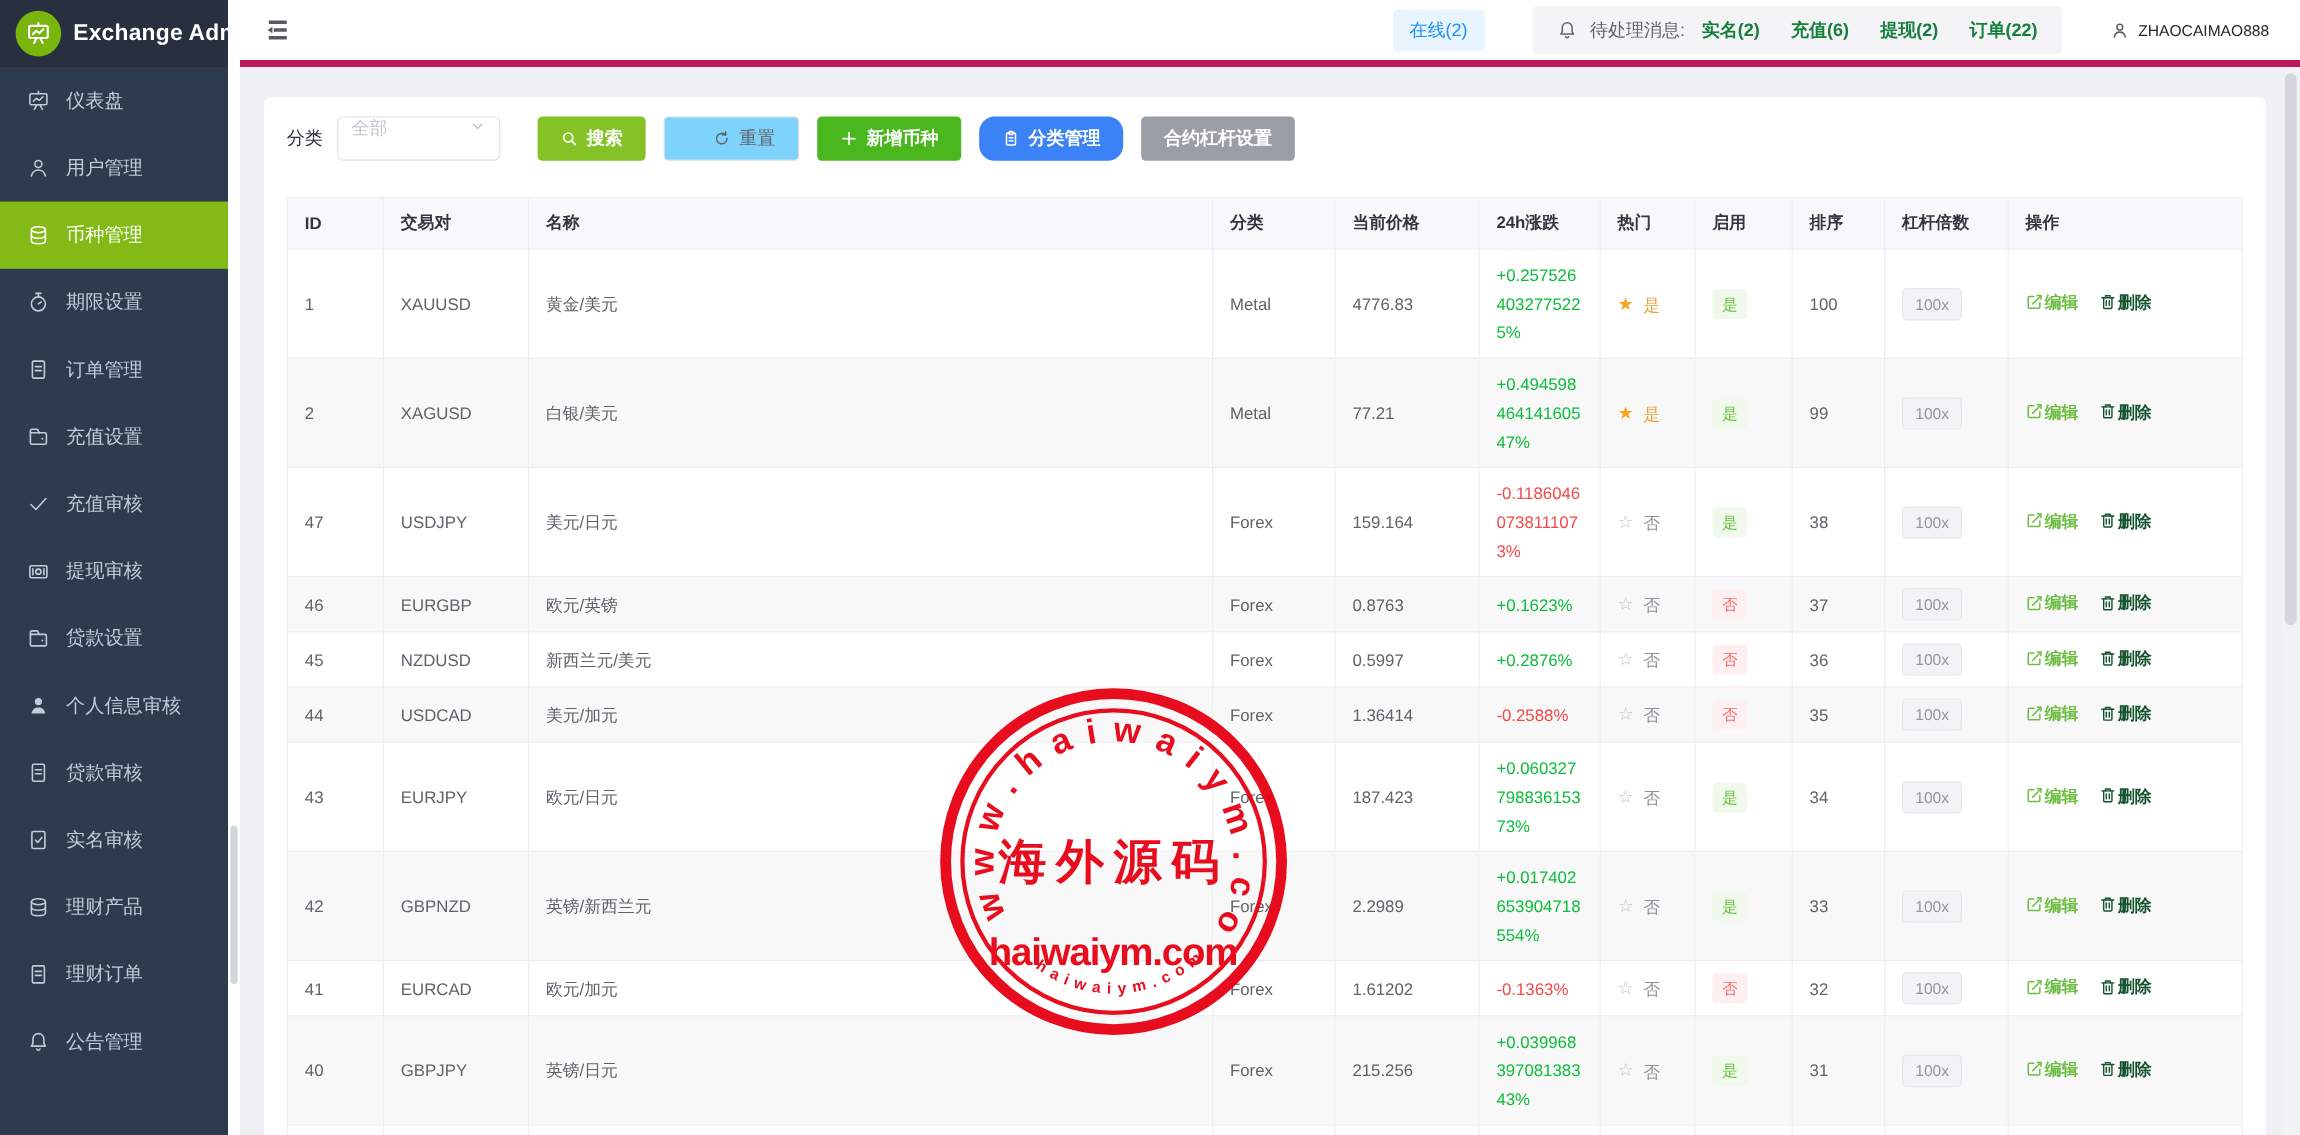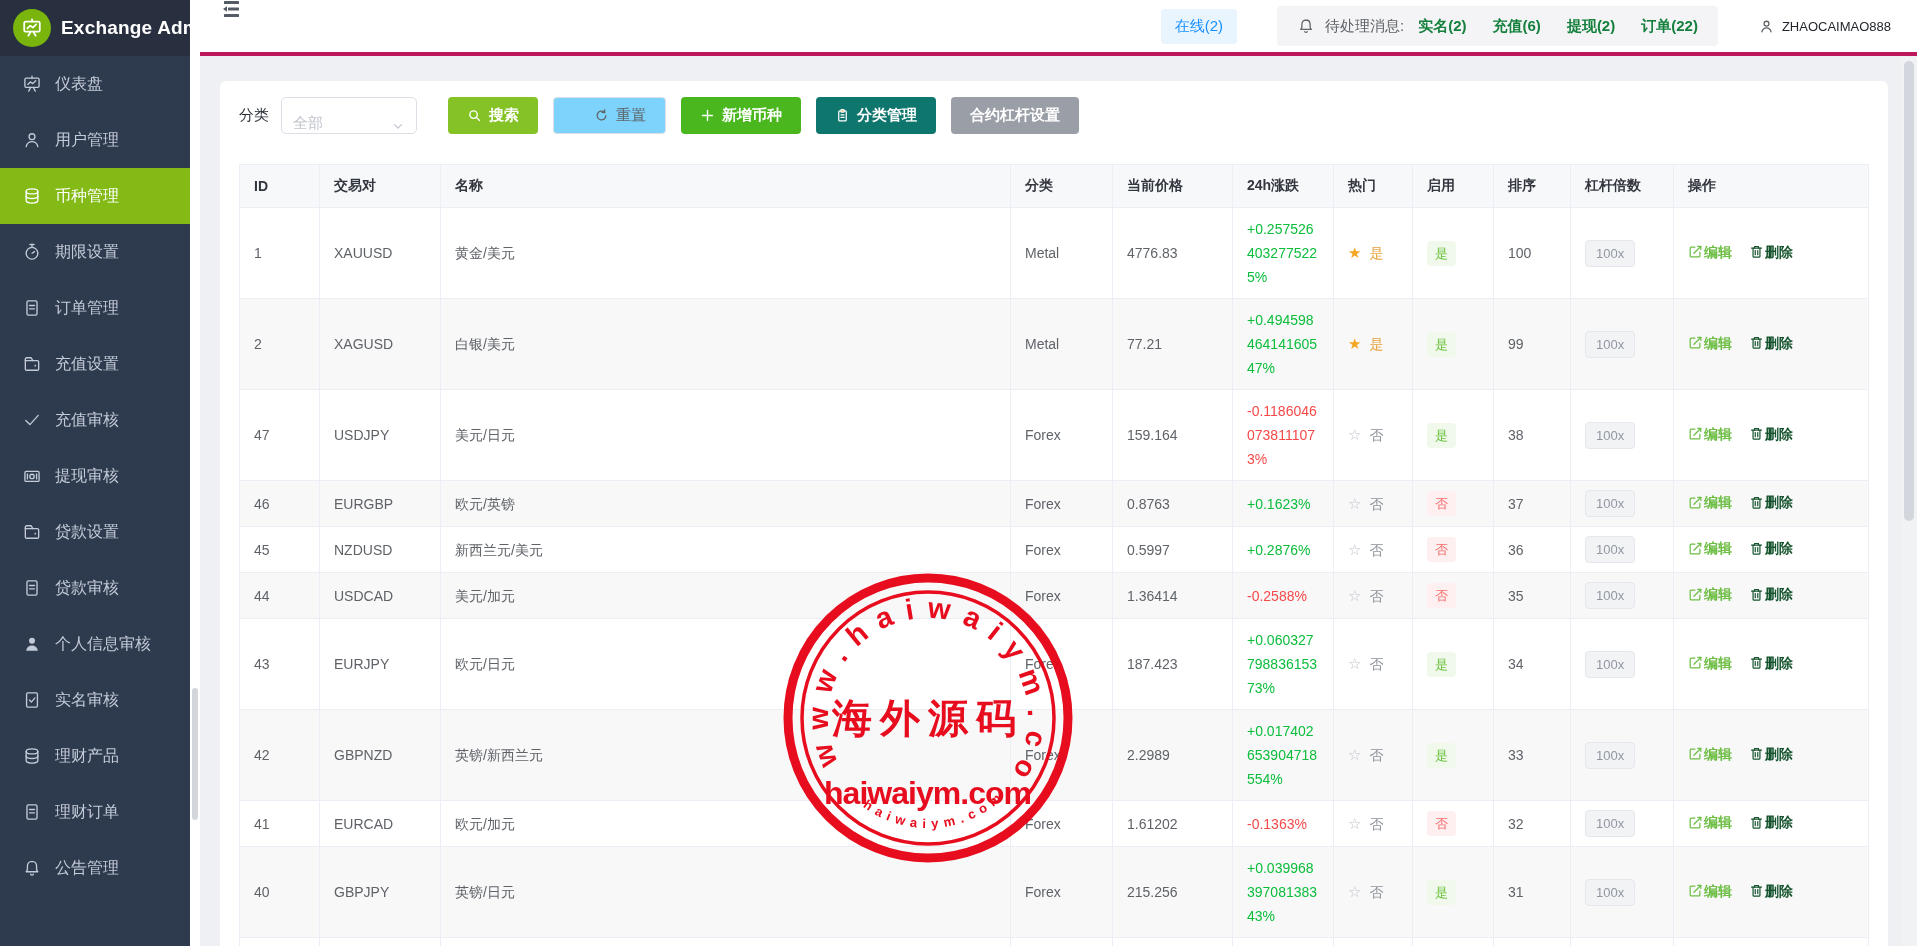--- a/index.html
+++ b/index.html
@@ -14,46 +14,46 @@
   .logo-text { color:#fff; font-weight:bold; font-size:19px; letter-spacing:.2px; white-space:nowrap; }
   .menu { flex:1; overflow:hidden; }
   .menu-item { height:56px; display:flex; align-items:center; gap:13px; padding-left:22px; font-size:16px; cursor:pointer; white-space:nowrap; }
   .menu-item .mi-icon { width:20px; height:20px; flex-shrink:0; display:flex; }
   .menu-item.active { background:#83ba16; color:#fff; }
   .side-scrollbar { width:10px; flex-shrink:0; background:#fff; position:relative; }
   .side-scrollbar .sthumb { position:absolute; left:2px; width:6px; top:688px; height:132px; background:#d3d6db; border-radius:3px; }
 
   
   .main { flex:1; min-width:0; display:flex; flex-direction:column; position:relative; }
-  .topbar { height:56px; background:#fff; border-bottom:4px solid #be185d; display:flex; padding:0 26px 0 22px; flex-shrink:0; }
+  .topbar { height:56px; background:#fff; border-bottom:6px solid #be185d; display:flex; align-items:center; padding:0 26px 0 22px; flex-shrink:0; }
   .hamburger { width:22px; height:18px; cursor:pointer; display:flex; }
   .topbar-right { margin-left:auto; display:flex; align-items:center; gap:40px; }
   .online-tag { background:#e8f4fe; color:#1a90ff; font-size:15px; padding:8px 14px; border-radius:4px; cursor:pointer; }
   .msg-box { background:#f4f4f6; border-radius:4px; height:40px; display:flex; align-items:center; padding:0 20px; font-size:15px; color:#5f6368; }
   .msg-box .bell { width:18px; height:18px; display:flex; margin-right:10px; }
   .msg-links { display:flex; gap:26px; margin-left:14px; }
   .msg-link { color:#15803d; font-weight:bold; text-decoration:none; cursor:pointer; }
   .user { display:flex; align-items:center; gap:7px; color:#23262b; font-size:13px; cursor:pointer; }
   .user .uicon { width:17px; height:17px; display:flex; color:#5f6368; }
 
   .content { flex:1; background:#eef0f4; padding:25px 29px 0 20px; overflow:hidden; }
   .card { background:#fff; border-radius:6px; padding:16px 19px 0 19px; height:1200px; }
 
   
   .toolbar { display:flex; align-items:center; margin-bottom:30px; }
   .toolbar-label { font-size:15px; color:#2c3038; margin-right:12px; }
-  .select { width:136px; height:37px; border:1px solid #dcdfe6; border-radius:5px; background:#fff; display:flex; align-items:flex-end; justify-content:space-between; padding:0 11px; color:#c0c4cc; font-size:15px; cursor:pointer; margin-right:31px; }
+  .select { width:136px; height:37px; border:1px solid #dcdfe6; border-radius:5px; background:#fff; display:flex; align-items:flex-start; justify-content:space-between; padding:0 11px; color:#c0c4cc; font-size:15px; cursor:pointer; margin-right:31px; }
   .select .chev { width:14px; height:14px; display:flex; color:#c0c4cc; }
   .btn { height:37px; border:none; border-radius:4px; color:#fff; font-size:15px; font-weight:bold; display:inline-flex; align-items:center; gap:7px; padding:0 19px; cursor:pointer; margin-right:15px;
          font-family:"Liberation Sans","DejaVu Sans",sans-serif; }
   .btn .bicon { width:15px; height:15px; display:flex; }
   .btn-search { background:#84c225; }
   .btn-reset  { background:#7dd3fc; border:1px solid #dcdfe6; color:#5f6368; font-weight:normal;padding-left:40px; }
   .btn-add    { background:#4ab71e; }
-  .btn-cat    { background:#0f766e; }
+  .btn-cat    { background:#3b82f6;border-radius:13px; }
   .btn-lev    { background:#9a9ea6; margin-right:0; }
 
   
   table { width:100%; border-collapse:collapse; table-layout:fixed; font-size:14px; color:#5f6368; }
   th,td { border:1px solid #ebeef5; text-align:left; vertical-align:middle; overflow:hidden; }
   th { background:#f7f8fa; color:#32363e; font-weight:bold; padding:12px 14px; }
   td { padding:9px 14px; line-height:24px; background:#fff; }
   tr.stripe td { background:#f8f8f9; }
   td.chg { word-break:break-all; }
   td.chg.up { color:#0cbd3c; }
@@ -185,35 +185,35 @@
               <path d="M4 8 V18 a1.5 1.5 0 0 0 1.5 1.5 h13 A1.5 1.5 0 0 0 20 18 V9.5 a1.5 1.5 0 0 0 -1.5 -1.5 H4 Z"></path>
               <path d="M4 8 V6 a1.5 1.5 0 0 1 1.5 -1.5 H11 L13 8"></path>
               <circle cx="16" cy="14" r="1" fill="currentColor" stroke="none"></circle>
             </svg>
           </span>
           <span>贷款设置</span>
         </div>
         <div class="menu-item">
           <span class="mi-icon">
             <svg width="20" height="20" viewBox="0 0 24 24" fill="none" stroke="currentColor" stroke-width="1.6" stroke-linecap="round" stroke-linejoin="round">
+              <circle cx="12" cy="8" r="3.6" fill="currentColor" stroke="none"></circle>
+              <path d="M5 20 C5.8 15.6 8.6 13.8 12 13.8 s6.2 1.8 7 6.2 Z" fill="currentColor" stroke="none"></path>
+            </svg>
+          </span>
+          <span>个人信息审核</span>
+        </div>
+        <div class="menu-item">
+          <span class="mi-icon">
+            <svg width="20" height="20" viewBox="0 0 24 24" fill="none" stroke="currentColor" stroke-width="1.6" stroke-linecap="round" stroke-linejoin="round">
               <rect x="6" y="3.5" width="12" height="17" rx="1.5"></rect>
               <line x1="9" y1="9" x2="15" y2="9"></line>
               <line x1="9" y1="13" x2="15" y2="13"></line>
             </svg>
           </span>
           <span>贷款审核</span>
-        </div>
-        <div class="menu-item">
-          <span class="mi-icon">
-            <svg width="20" height="20" viewBox="0 0 24 24" fill="none" stroke="currentColor" stroke-width="1.6" stroke-linecap="round" stroke-linejoin="round">
-              <circle cx="12" cy="8" r="3.6" fill="currentColor" stroke="none"></circle>
-              <path d="M5 20 C5.8 15.6 8.6 13.8 12 13.8 s6.2 1.8 7 6.2 Z" fill="currentColor" stroke="none"></path>
-            </svg>
-          </span>
-          <span>个人信息审核</span>
         </div>
         <div class="menu-item">
           <span class="mi-icon">
             <svg width="20" height="20" viewBox="0 0 24 24" fill="none" stroke="currentColor" stroke-width="1.6" stroke-linecap="round" stroke-linejoin="round">
               <rect x="5.5" y="3.5" width="13" height="17" rx="1.5"></rect>
               <polyline points="9,12 11.3,14.5 15.5,9.5"></polyline>
             </svg>
           </span>
           <span>实名审核</span>
         </div>

